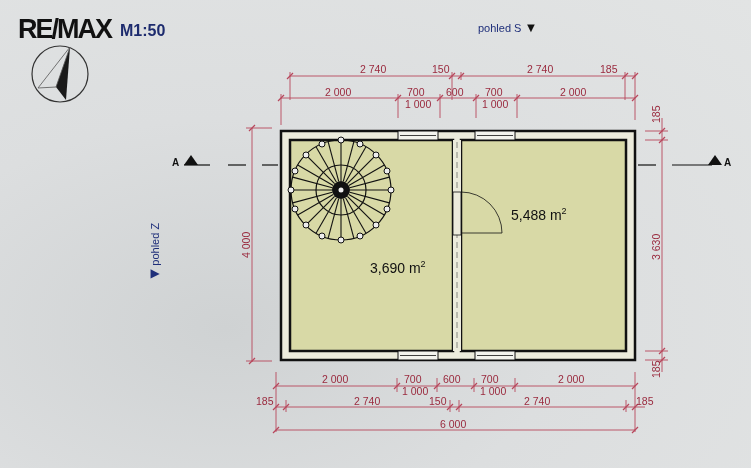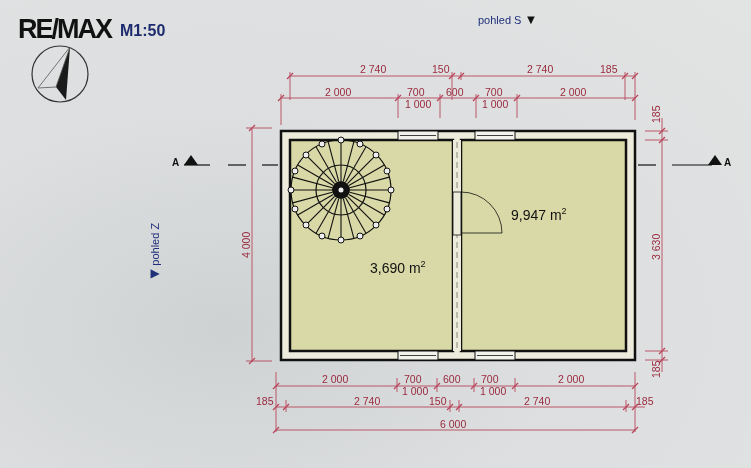--- a/index.html
+++ b/index.html
@@ -10,21 +10,21 @@
       font-family: "Liberation Sans", sans-serif;
     }
     .abs { position: absolute; }
     #plan { position: absolute; left: 0; top: 0; }
     .logo {
       left: 18px; top: 14px; font-family: "Liberation Sans", sans-serif;
       font-weight: 900; font-size: 27px; letter-spacing: -2px; color: #111;
       line-height: 30px; transform: scaleY(1.05);
     }
     .scale { left: 120px; top: 22px; font-size: 16px; font-weight: bold; color: #1d2b6e; text-align: right; }
-    .view-s { left: 478px; top: 12px; font-size: 11px; color: #1f2f7a; }
+    .view-s { left: 478px; top: 20px; font-size: 11px; color: #1f2f7a; }
     .view-z { left: 148px; top: 278px; font-size: 11px; color: #1f2f7a; transform: rotate(-90deg); transform-origin: left top; }
     .area { font-size: 14px; color: #111; }
     .area sup { font-size: 9px; }
     .dim { font-size: 10.5px; fill: #9a2a3e; font-family: "Liberation Sans", sans-serif; }
     .label-a { font-size: 10px; font-weight: bold; fill: #111; font-family: "Liberation Sans", sans-serif; }
   </style>
 </head>
 <body>
 
 <div class="abs logo">RE/MAX</div>
@@ -256,14 +256,14 @@
   </g>
 
   <text class="label-a" x="172" y="166">A</text>
   <text class="label-a" x="724" y="166">A</text>
 </svg>
 
 <div class="abs area" style="left:370px;top:259px;">
   <span>3,690</span> <span>m</span><sup>2</sup>
 </div>
 <div class="abs area" style="left:511px;top:206px;">
-  <span>9,947</span> <span>m</span><sup>2</sup>
+  <span>5,488</span> <span>m</span><sup>2</sup>
 </div>
 
 </body></html>

